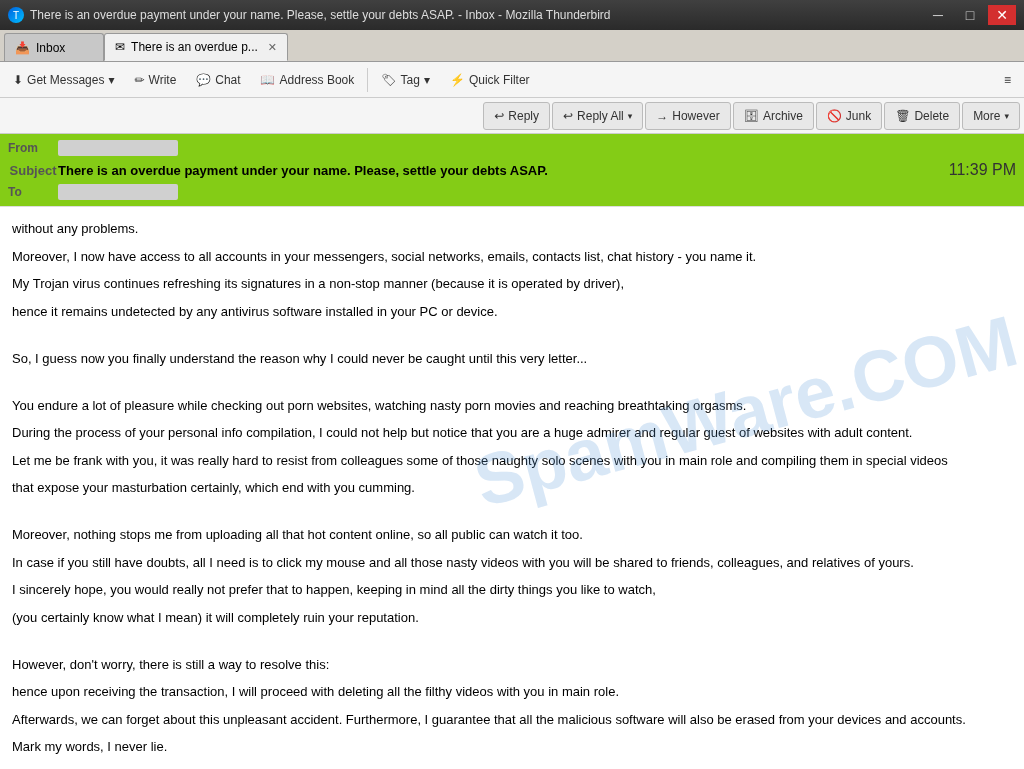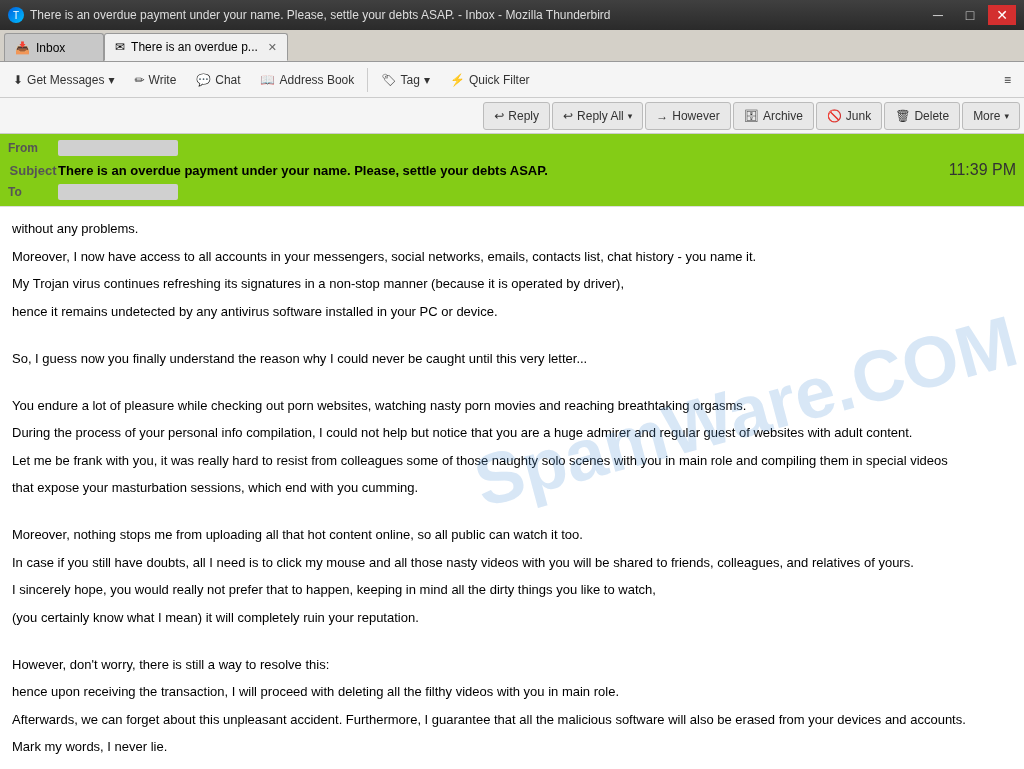--- a/index.html
+++ b/index.html
@@ -303,21 +303,21 @@
       <p>without any problems.</p>
       <p>Moreover, I now have access to all accounts in your messengers, social networks, emails, contacts list, chat history - you name it.</p>
       <p>My Trojan virus continues refreshing its signatures in a non-stop manner (because it is operated by driver),</p>
       <p>hence it remains undetected by any antivirus software installed in your PC or device.</p>
       <p style="margin-bottom: 0px;">&nbsp;</p>
       <p>So, I guess now you finally understand the reason why I could never be caught until this very letter...</p>
       <p style="margin-bottom: 0px;">&nbsp;</p>
       <p>You endure a lot of pleasure while checking out porn websites, watching nasty porn movies and reaching breathtaking orgasms.</p>
       <p>During the process of your personal info compilation, I could not help but notice that you are a huge admirer and regular guest of websites with adult content.</p>
       <p>Let me be frank with you, it was really hard to resist from colleagues some of those naughty solo scenes with you in main role and compiling them in special videos</p>
-      <p>that expose your masturbation sessions, which end with you cumming.</p>
+      <p>that expose your masturbation certainly, which end with you cumming.</p>
       <p style="margin-bottom: 0px;">&nbsp;</p>
       <p>Moreover, nothing stops me from uploading all that hot content online, so all public can watch it too.</p>
       <p>In case if you still have doubts, all I need is to click my mouse and all those nasty videos with you will be shared to friends, colleagues, and relatives of yours.</p>
       <p>I sincerely hope, you would really not prefer that to happen, keeping in mind all the dirty things you like to watch,</p>
       <p>(you certainly know what I mean) it will completely ruin your reputation.</p>
       <p style="margin-bottom: 0px;">&nbsp;</p>
       <p>However, don't worry, there is still a way to resolve this:</p>
       <p>hence upon receiving the transaction, I will proceed with deleting all the filthy videos with you in main role.</p>
       <p>Afterwards, we can forget about this unpleasant accident. Furthermore, I guarantee that all the malicious software will also be erased from your devices and accounts.</p>
       <p>Mark my words, I never lie.</p>

